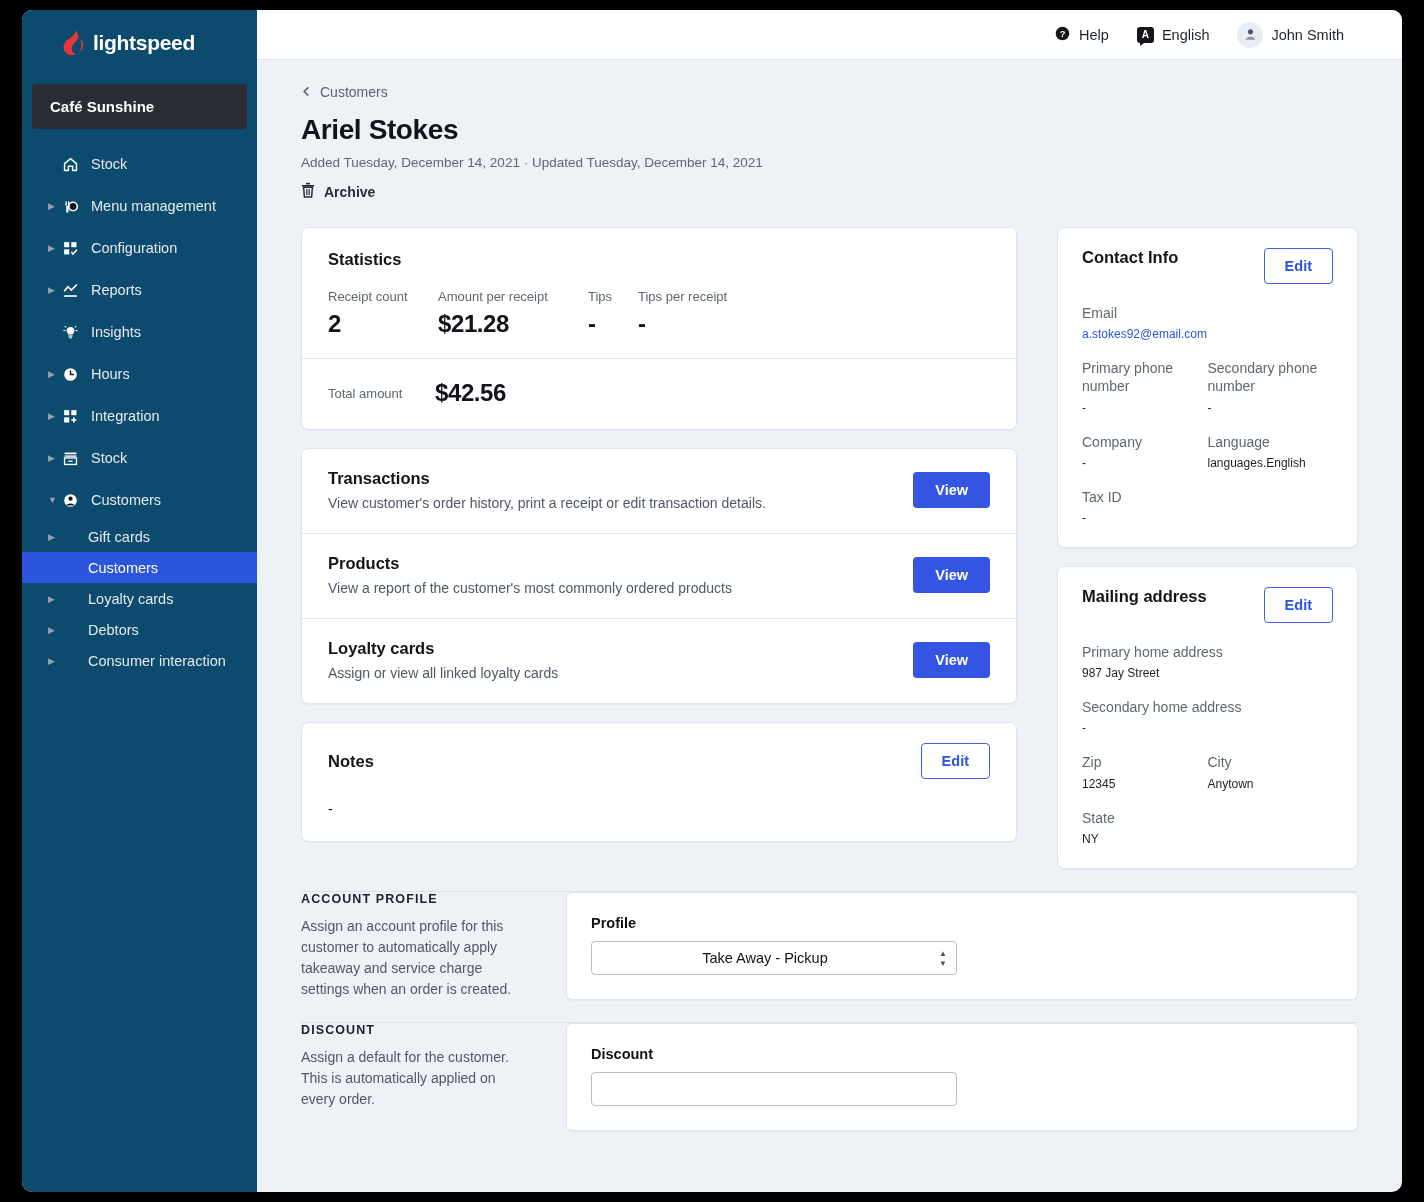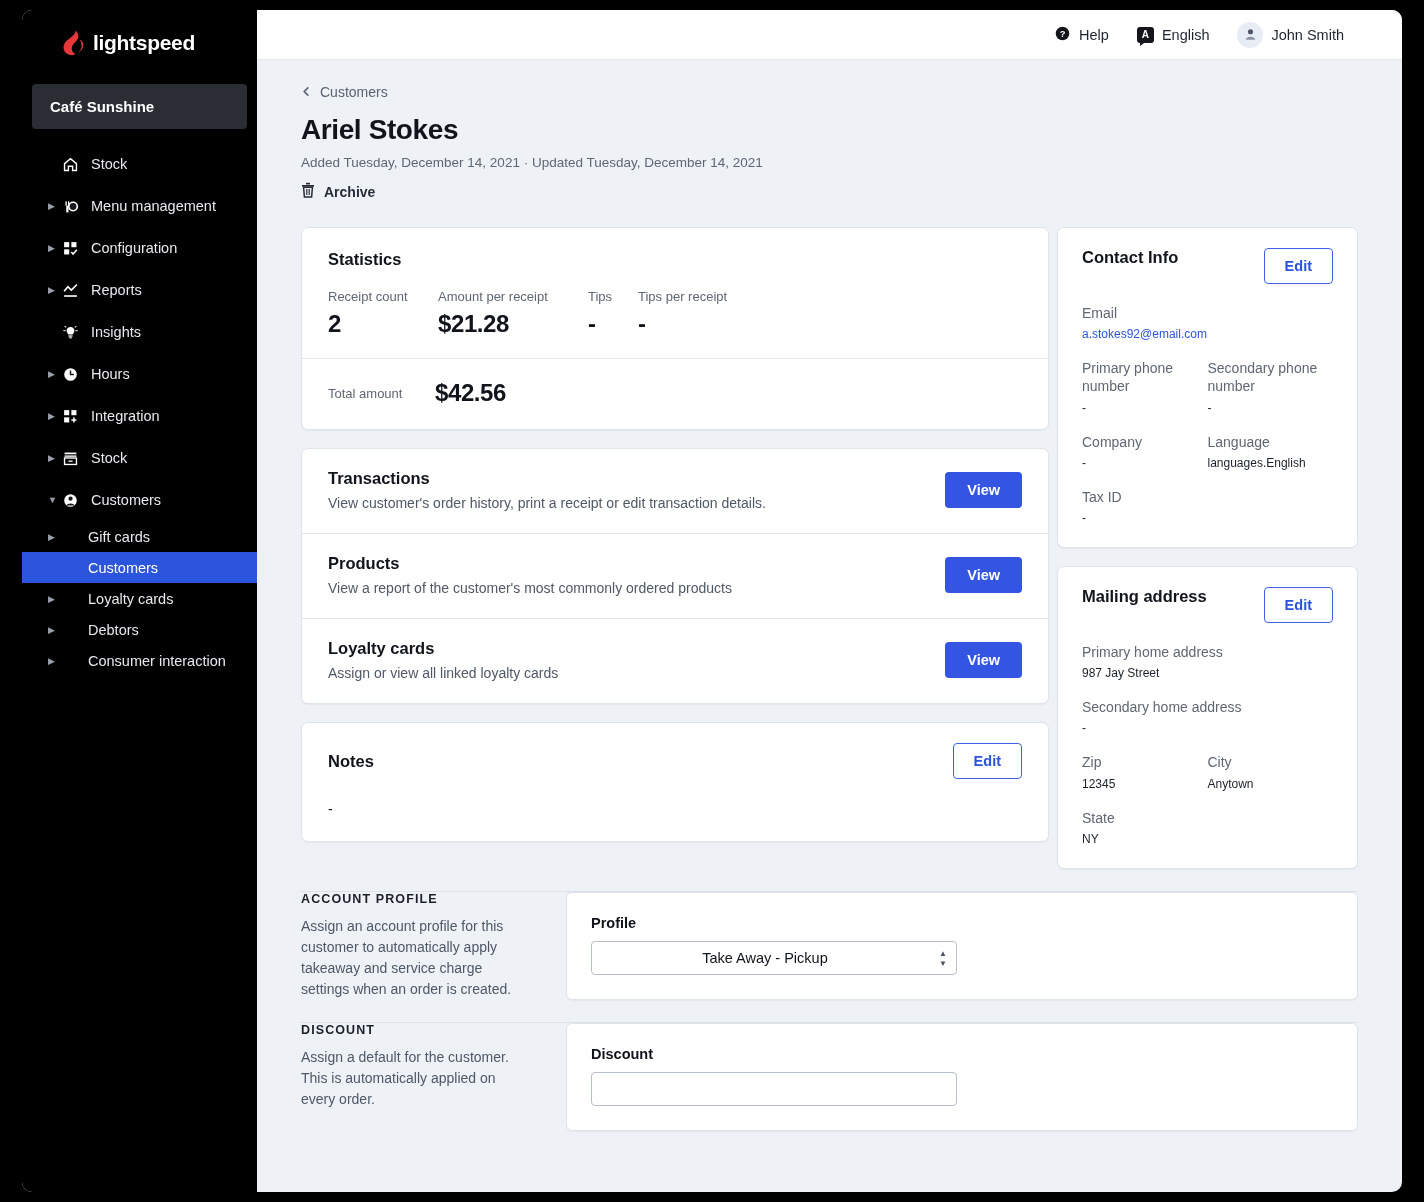--- a/index.html
+++ b/index.html
@@ -15,21 +15,21 @@
     width: 1380px; height: 1182px;
     background: #eef1f6;
     border-radius: 10px;
     overflow: hidden;
     display: flex;
   }
 
   
   .sidebar {
     width: 235px; flex: 0 0 235px;
-    background: #000000;
+    background: #0c4a6e;
     color: #fff;
     padding-top: 0;
     position: relative;
   }
   .brand {
     height: 66px;
     display: flex; align-items: center;
     padding-left: 40px;
     gap: 9px;
   }
@@ -126,21 +126,21 @@
     font-size: 28px; font-weight: bold; color: #11141b;
     letter-spacing: -0.4px; margin-bottom: 9px;
   }
   .page-meta { font-size: 13.5px; color: #5f6773; margin-bottom: 12px; }
   .archive-row {
     display: flex; align-items: center; gap: 9px;
     font-size: 14px; font-weight: 600; color: #272c36; cursor: pointer;
     margin-bottom: 26px;
   }
 
-  .cols { display: flex; gap: 8px; align-items: flex-start; }
+  .cols { display: flex; gap: 40px; align-items: flex-start; }
   .col-left { flex: 1 1 auto; min-width: 0; }
   .col-right { flex: 0 0 301px; }
 
   .card {
     background: #fff; border: 1px solid #dfe3ea;
     border-radius: 7px;
     box-shadow: 0 1px 1px rgba(18,22,33,0.04);
   }
   .card + .card { margin-top: 18px; }
 

